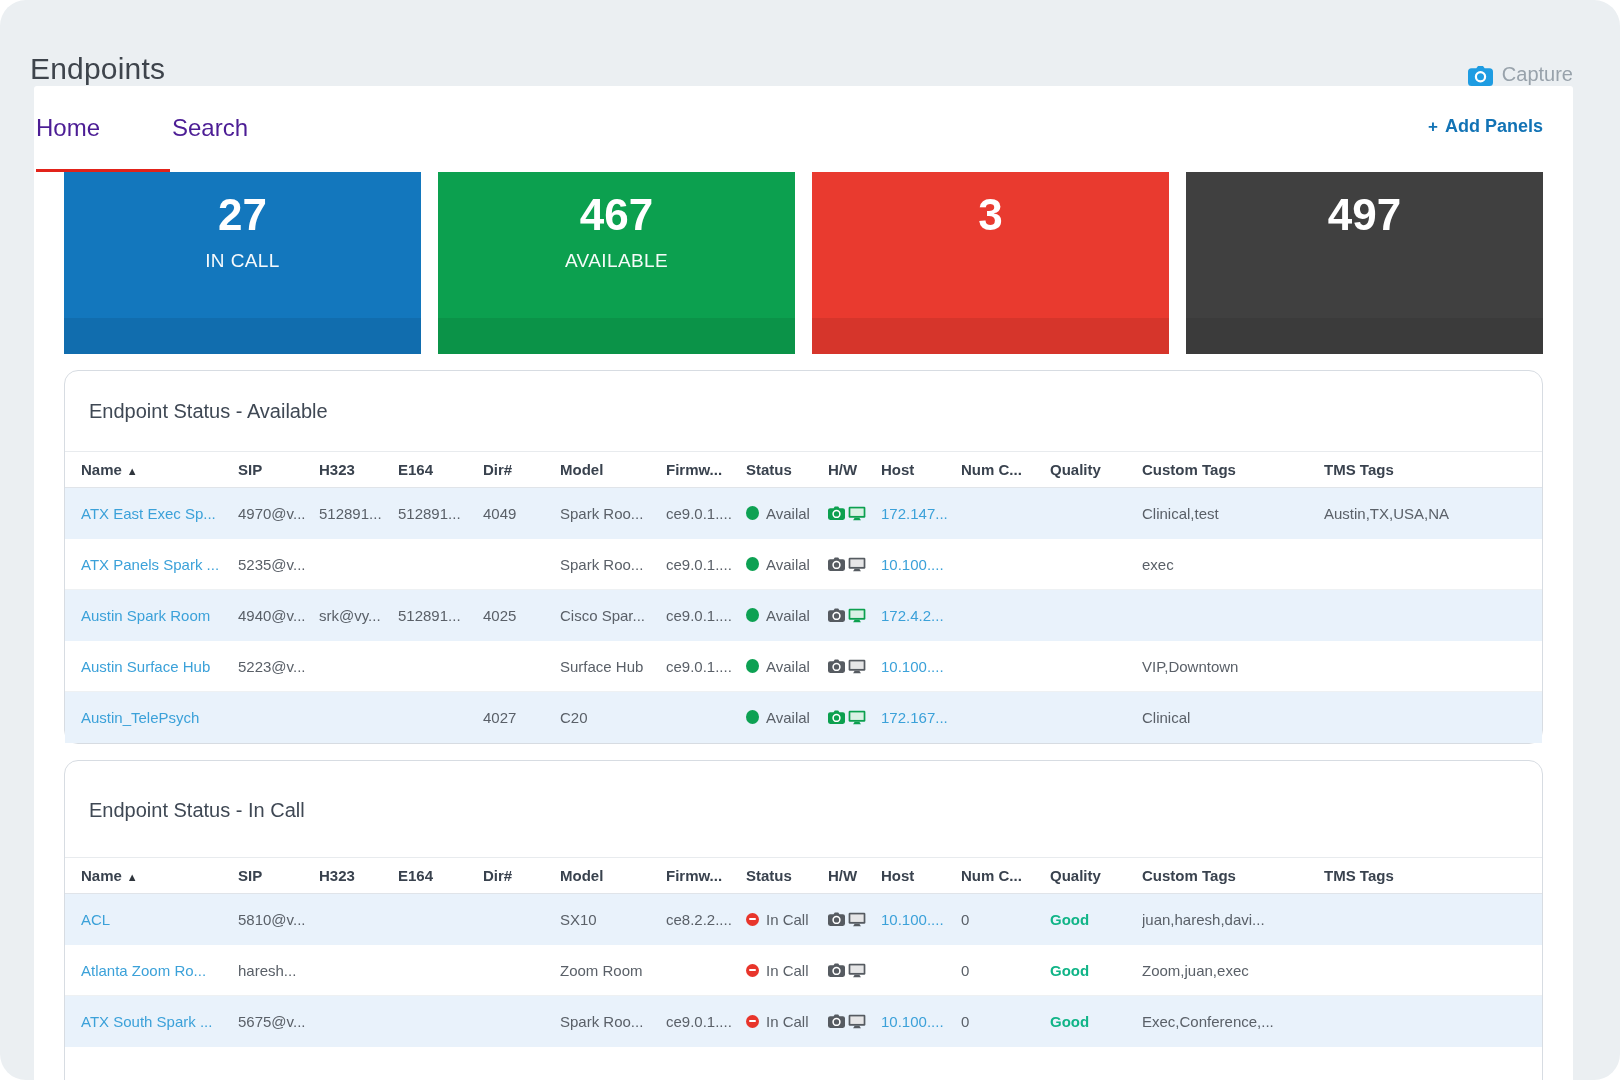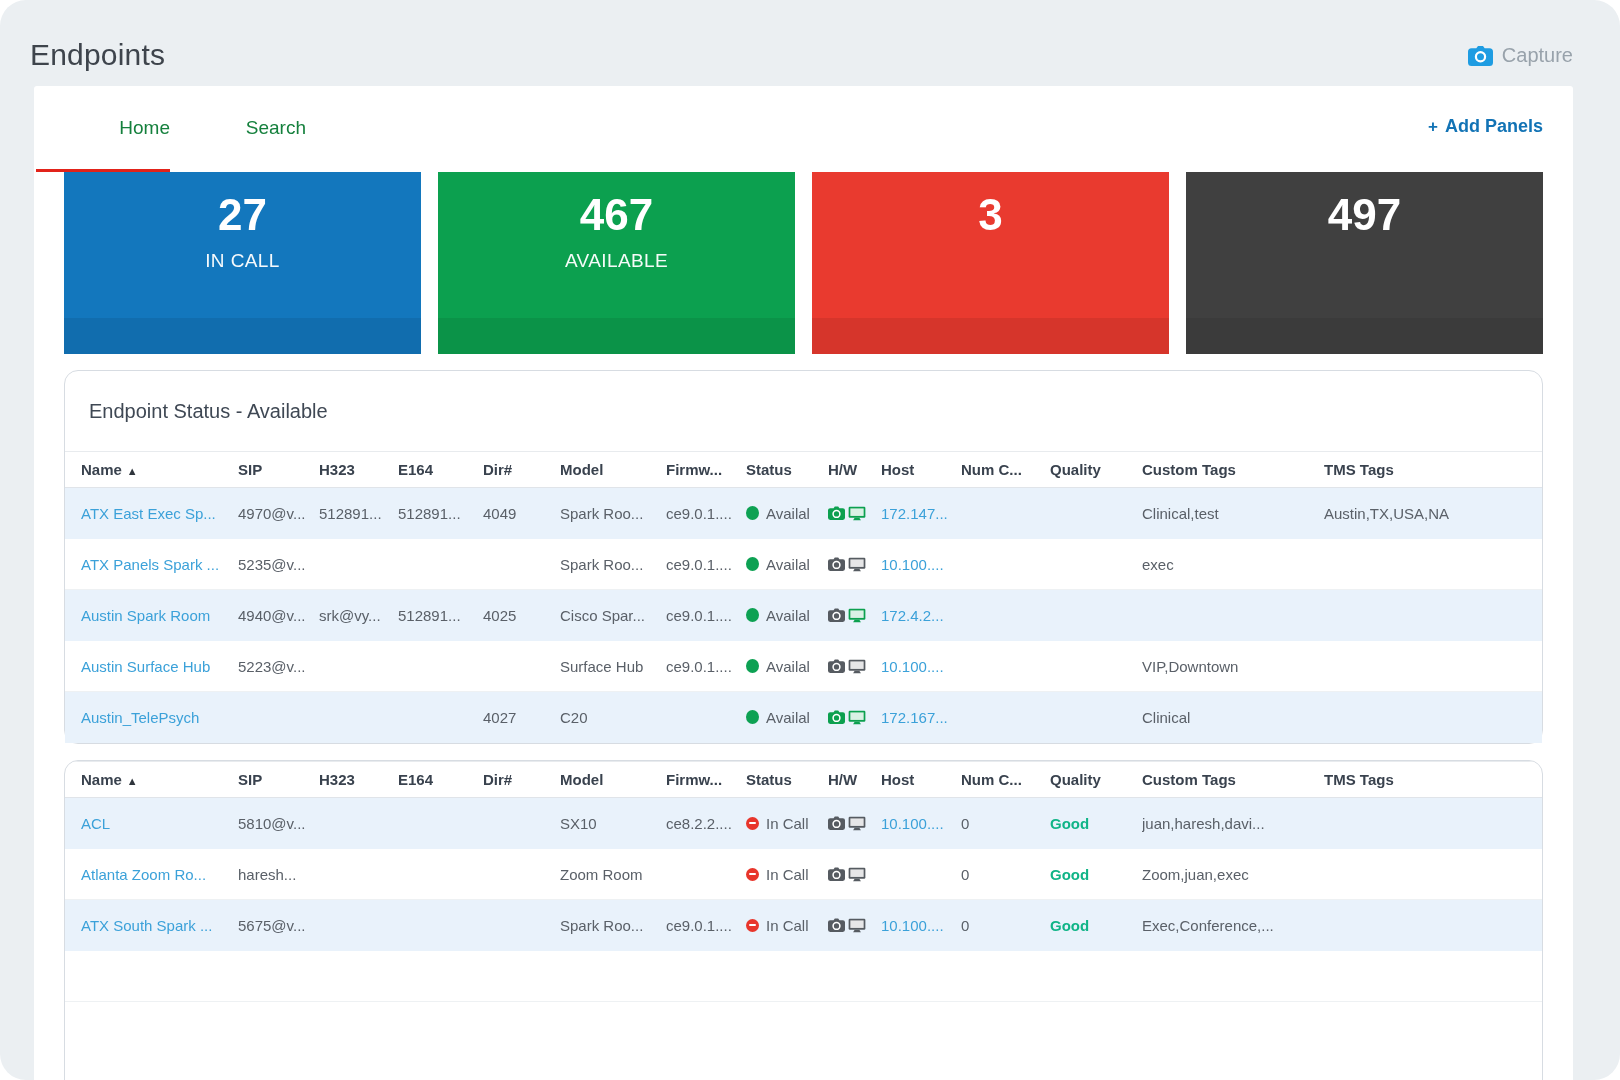--- a/index.html
+++ b/index.html
@@ -1,31 +1,31 @@
 <!DOCTYPE html>
 <html><head>
 <meta charset="utf-8">
 <style>
   * { box-sizing: border-box; }
   html,body { margin:0; padding:0; background:#ffffff; font-family:"Liberation Sans","DejaVu Sans",sans-serif; }
   .page { position:relative; width:1620px; height:1080px; background:#ebeff2; border-radius:26px; overflow:hidden; }
 
   
-  .page-header { display:flex; align-items:center; justify-content:space-between; padding:24px 47px 0 30px; height:86px; }
+  .page-header { display:flex; align-items:flex-end; justify-content:space-between; padding:24px 47px 0 30px; height:86px; }
   .page-header h1 { margin:0; font-size:30px; font-weight:400; color:#3e444c; letter-spacing:0.2px; }
   .capture { display:flex; align-items:center; gap:9px; cursor:pointer; }
   .capture .cap-label { font-size:20px; color:#98a2ab; }
   .cap-icon { display:inline-flex; margin-top:2px; }
 
   
   .panel-white { position:absolute; left:34px; right:47px; top:86px; bottom:-20px; background:#ffffff; border-radius:3px 3px 0 0; }
 
   
   .tabs { position:relative; height:86px; display:flex; align-items:stretch; }
-  .tab { width:134px; margin-left:2px; display:flex; align-items:center; justify-content:flex-end; font-size:19px; color:#15803d; cursor:pointer; border-bottom:3px solid transparent; }
+  .tab { width:134px; margin-left:2px; display:flex; align-items:center; justify-content:flex-start; font-size:24px; color:#4c1d95; cursor:pointer; border-bottom:3px solid transparent; }
   .tab.active { border-bottom-color:#e2231a; }
   .add-panels { position:absolute; right:30px; top:50%; transform:translateY(-60%); display:flex; align-items:center; gap:7px; color:#1273b5; font-size:18px; font-weight:bold; cursor:pointer; }
   .add-panels .plus { font-size:17px; font-weight:bold; line-height:1; }
 
   
   .cards { display:flex; gap:17px; margin:0 30px; height:182px; }
   .card { position:relative; flex:1; color:#ffffff; text-align:center; overflow:hidden; cursor:pointer; }
   .card::after { content:""; position:absolute; left:0; right:0; bottom:0; height:36px; background:rgba(0,0,0,0.08); }
   .card .val { font-size:44px; font-weight:bold; margin-top:18px; line-height:1.15; }
   .card .lbl { font-size:19px; margin-top:9px; letter-spacing:0.4px; opacity:0.96; }
@@ -291,20 +291,21 @@
             <div class="cell"><a class="link">172.167...</a></div>
             <div class="cell"></div>
             <div class="cell"></div>
             <div class="cell">Clinical</div>
             <div class="cell"></div>
           </div>
         </div>
     </section>
 
     <section class="tpanel tpanel2">
+      <h2>Endpoint Status - In Call</h2>
       <div class="tgrid thead">
           <div class="hcell">Name<span class="sort">▲</span></div>
           <div class="hcell">SIP</div>
           <div class="hcell">H323</div>
           <div class="hcell">E164</div>
           <div class="hcell">Dir#</div>
           <div class="hcell">Model</div>
           <div class="hcell">Firmw...</div>
           <div class="hcell">Status</div>
           <div class="hcell">H/W</div>

